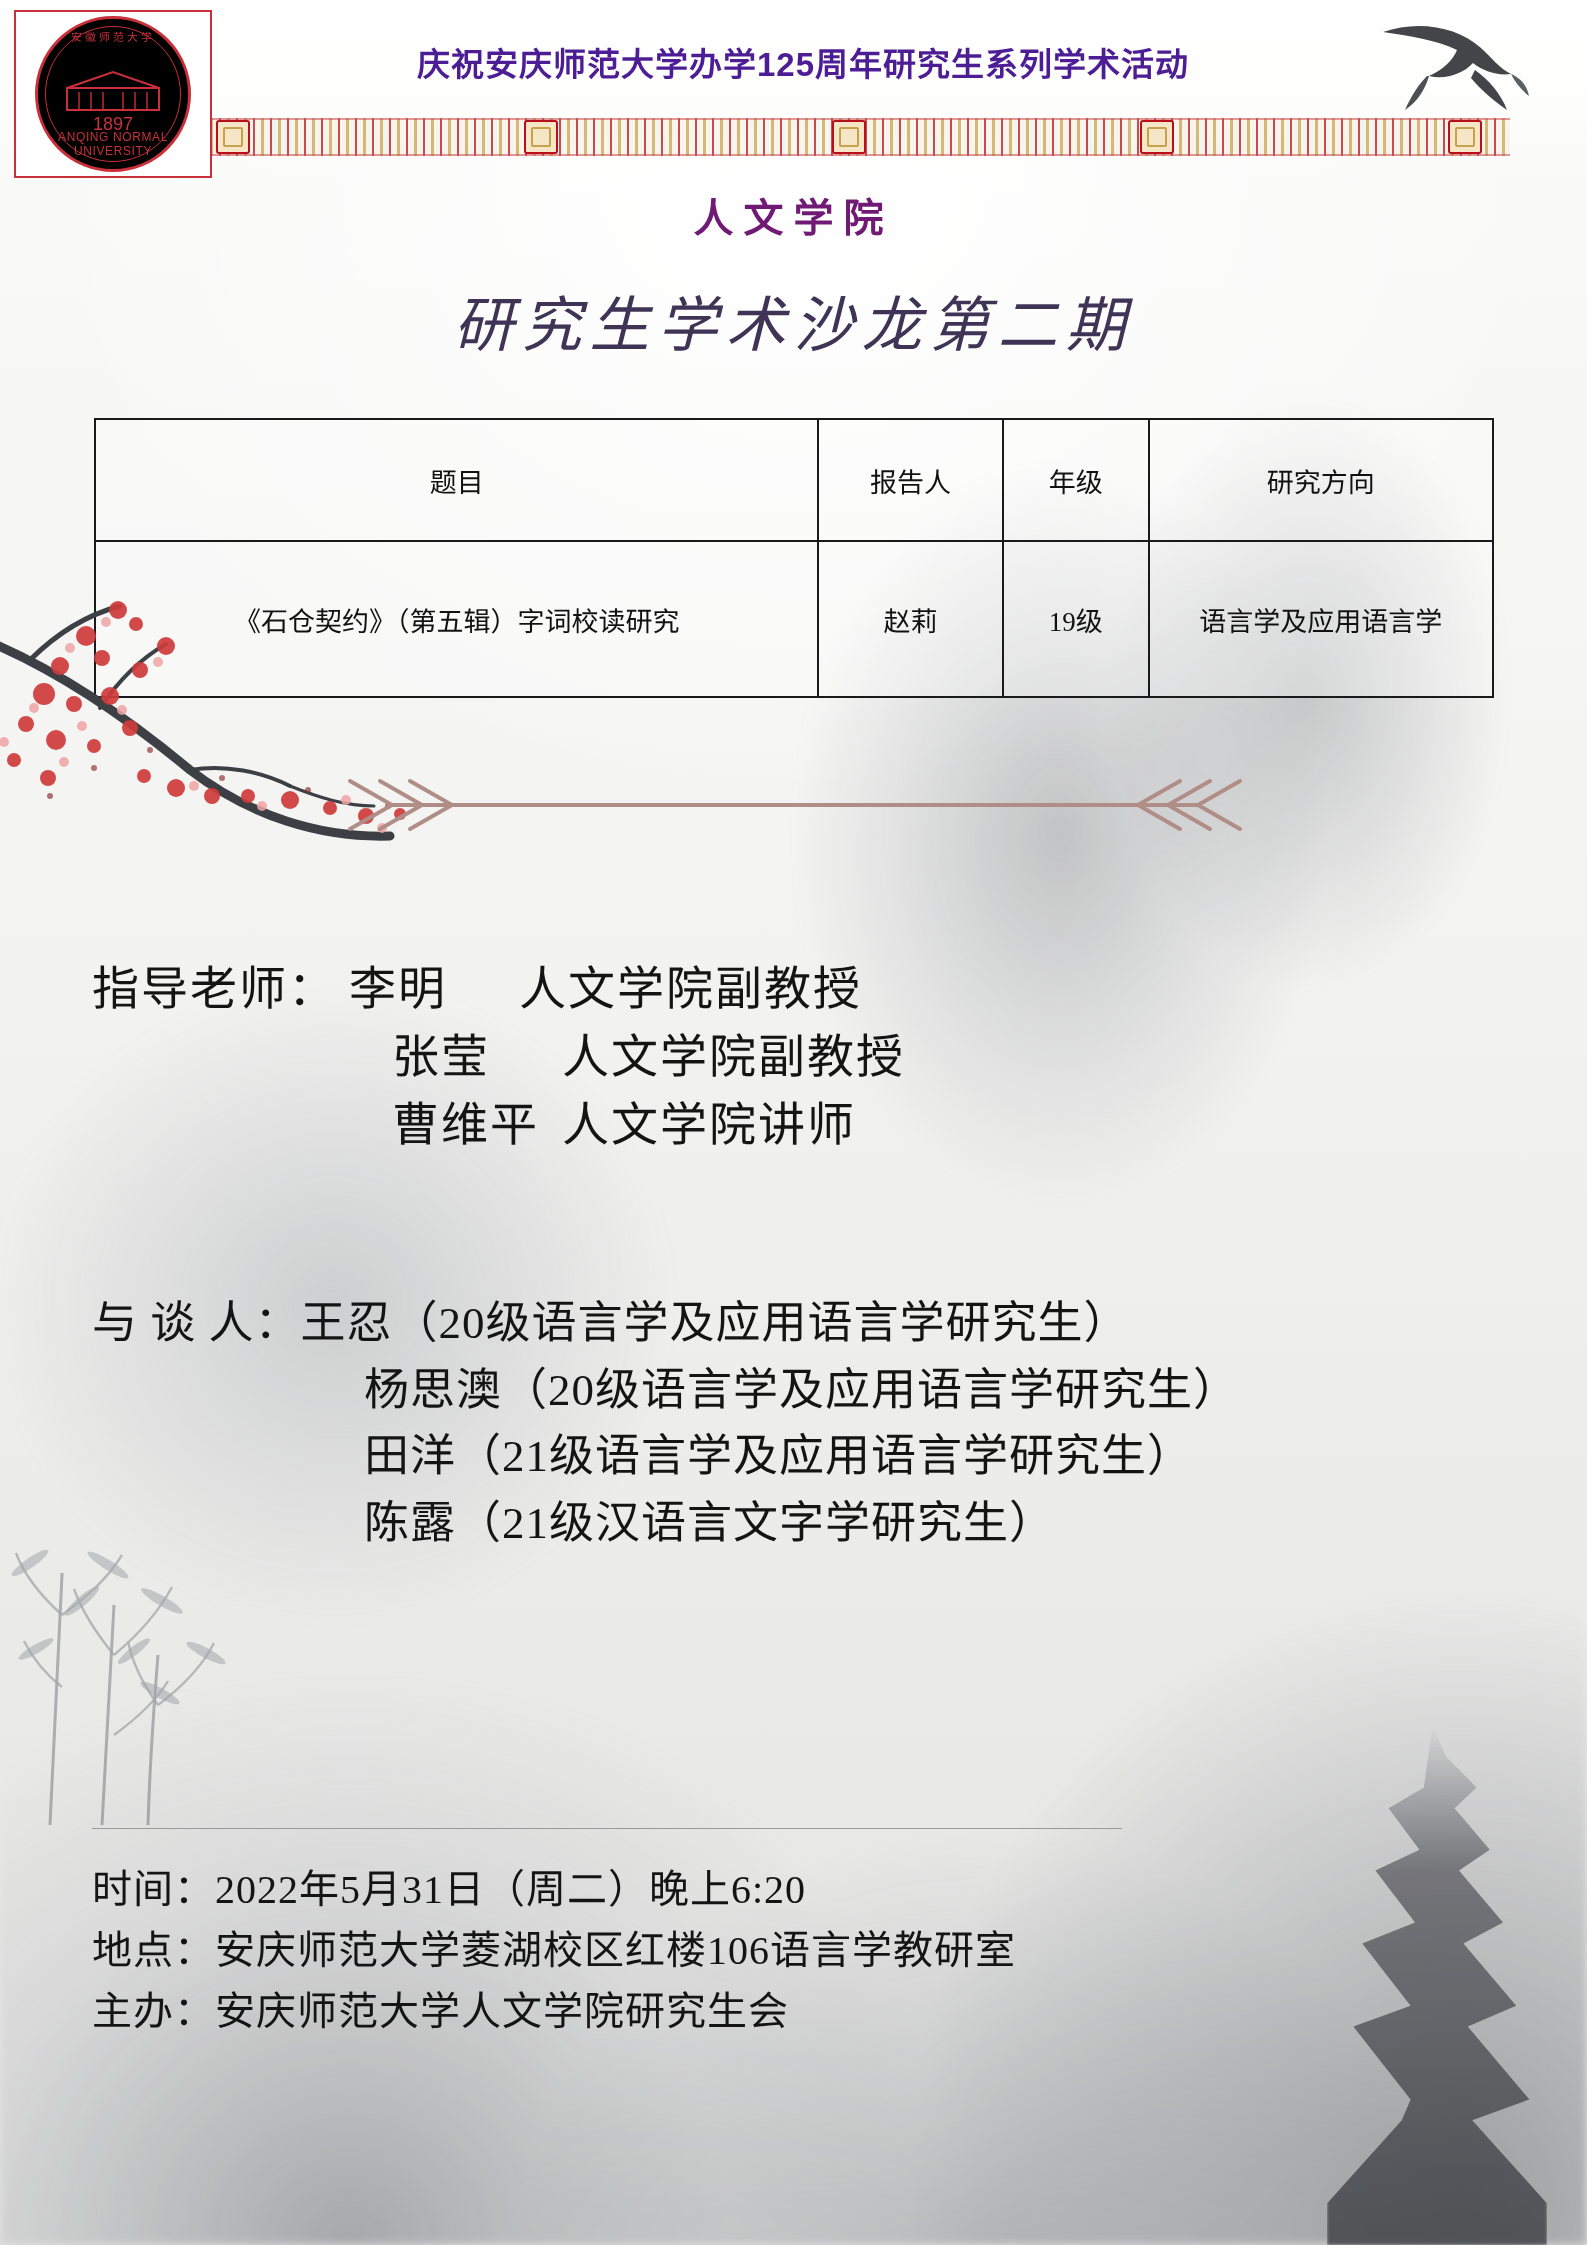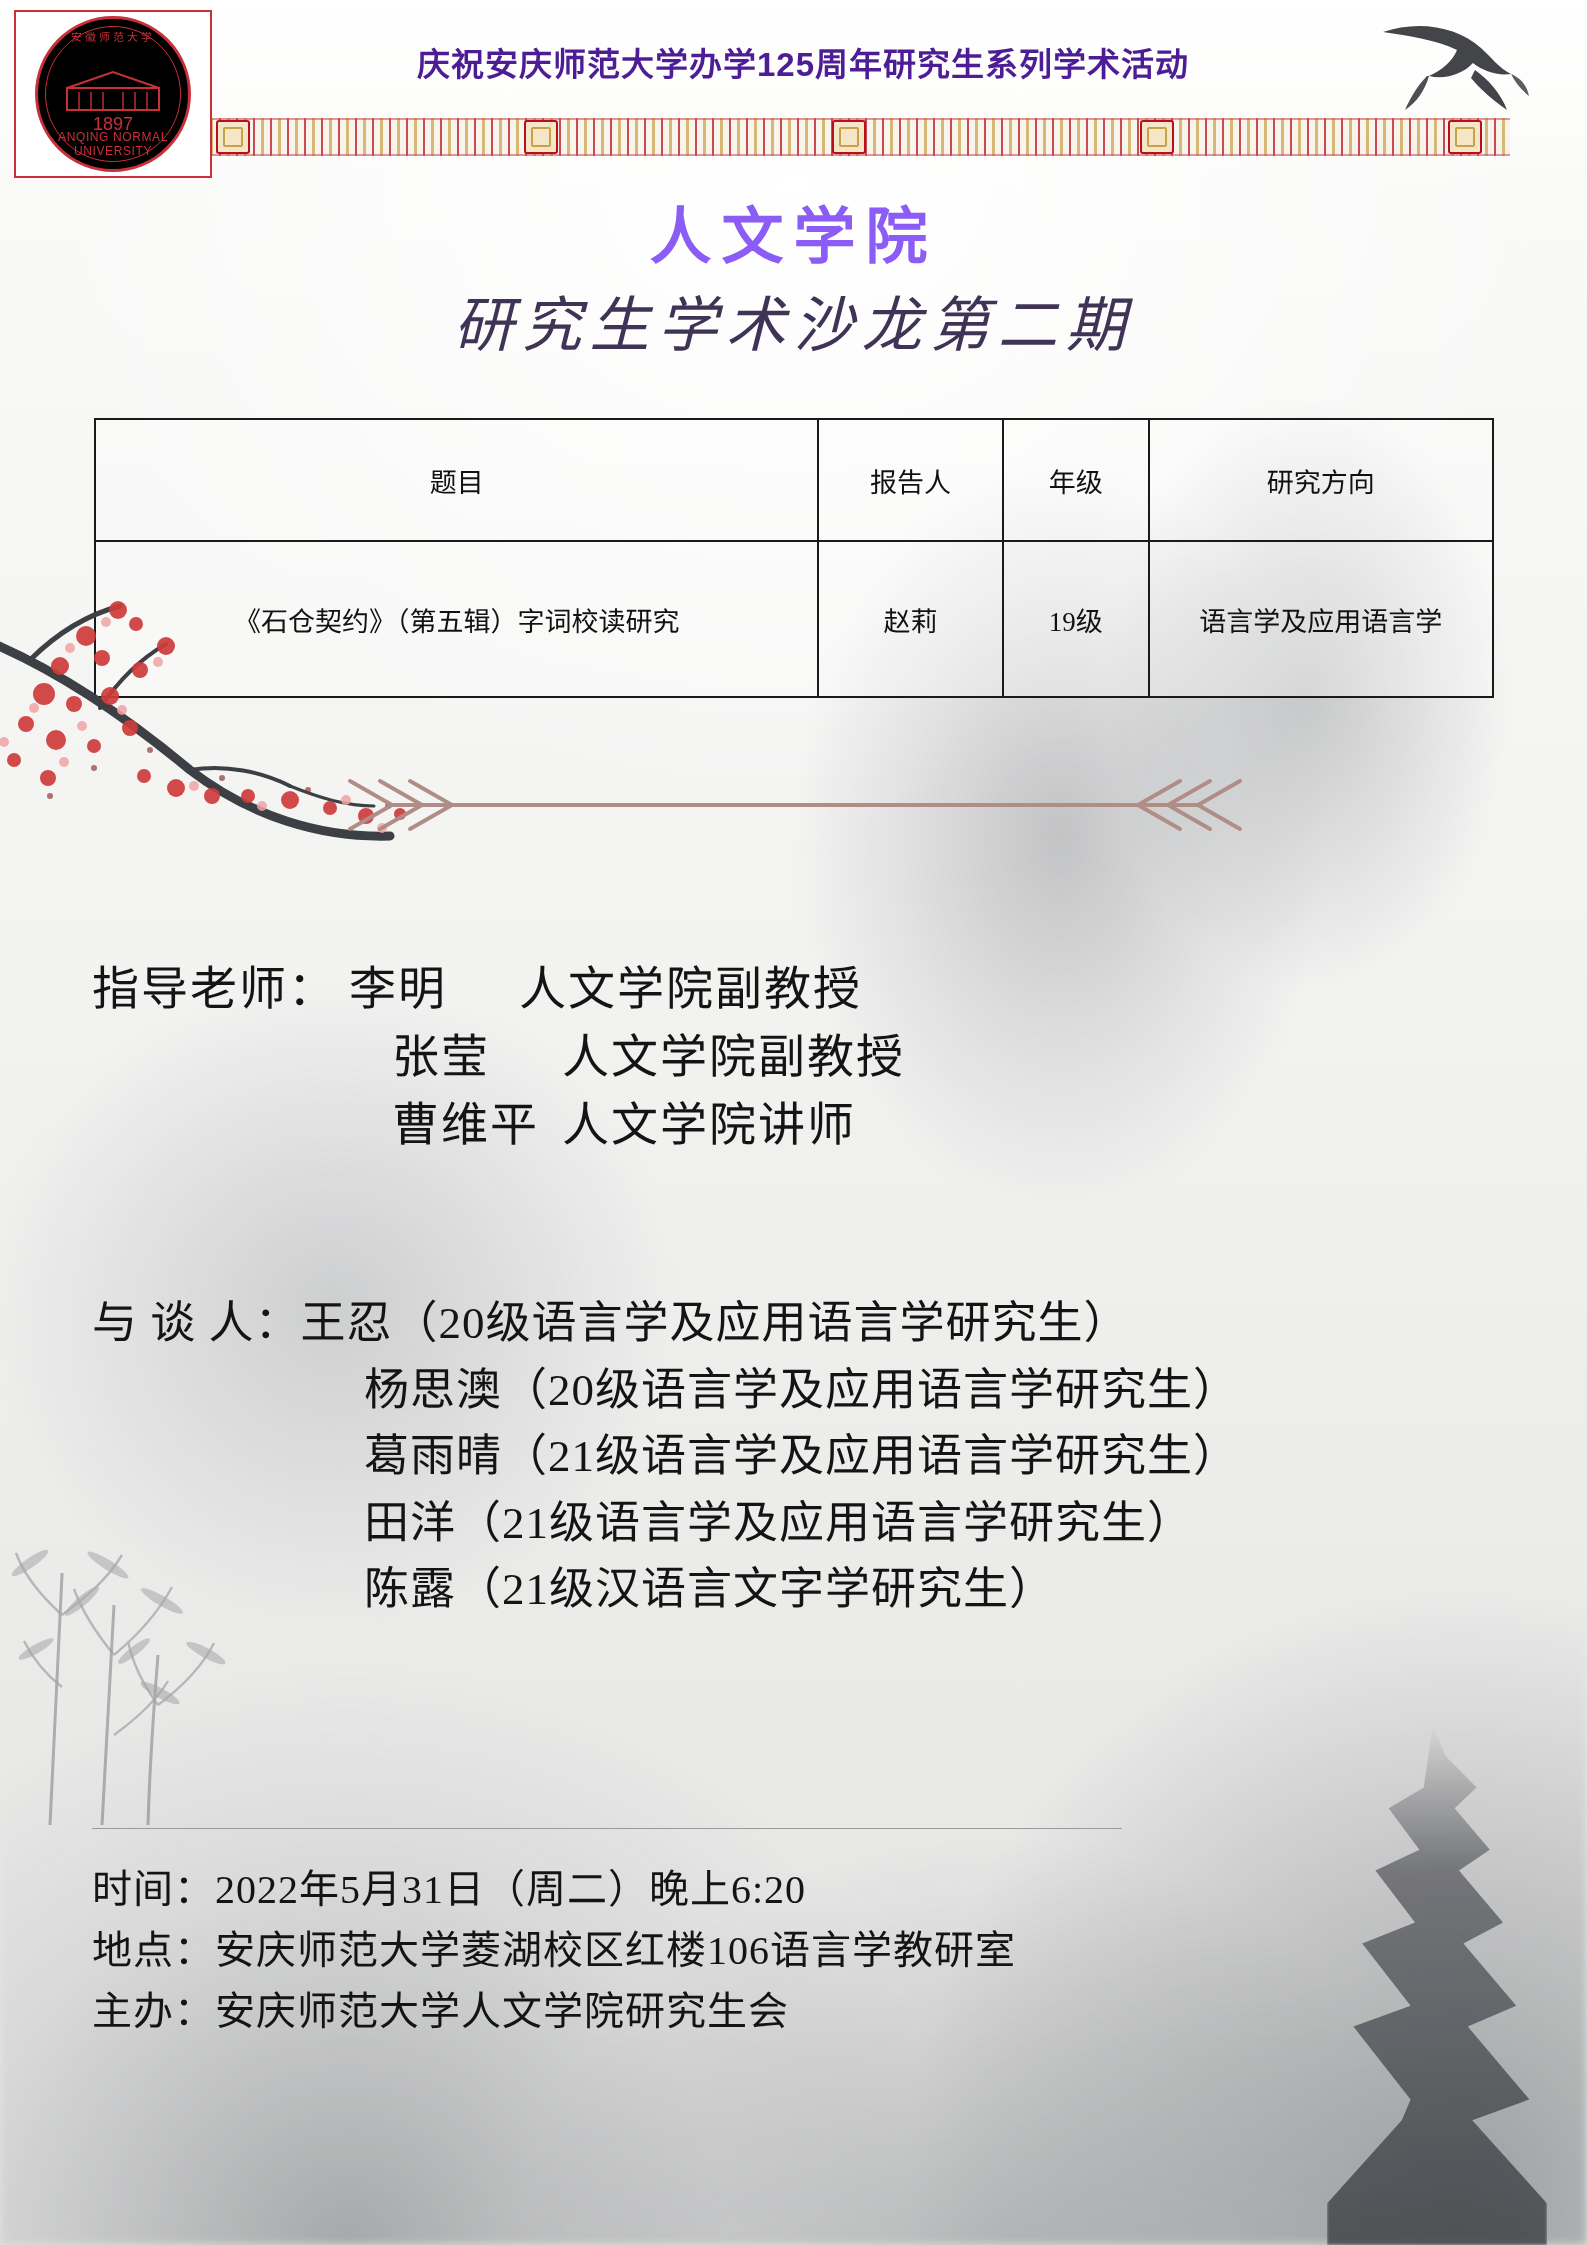--- a/index.html
+++ b/index.html
@@ -185,24 +185,24 @@
     color: #c9303a;
     font-family: "Liberation Sans", sans-serif;
   }
 
   
   .main-title {
     position: absolute;
     left: 0; top: 186px;
     width: 100%;
     text-align: center;
-    font-size: 62px;
+    font-size: 40px;
     font-weight: bold;
     letter-spacing: 10px;
-    color: #8b5cf6;
+    color: #701a75;
     font-family: "Liberation Serif", serif;
   }
   .sub-title {
     position: absolute;
     left: 0; top: 276px;
     width: 100%;
     text-align: center;
     font-size: 60px;
     font-weight: normal;
     letter-spacing: 8px;
@@ -498,23 +498,20 @@
   </div>
 
   <div class="discussants">
     <div class="dis-line">
       <span>与 谈 人：</span><span>王忍（20级语言学及应用语言学研究生）</span>
     </div>
     <div class="dis-line dis-indent">
       <span>杨思澳（20级语言学及应用语言学研究生）</span>
     </div>
     <div class="dis-line dis-indent">
-      <span>葛雨晴（21级语言学及应用语言学研究生）</span>
-    </div>
-    <div class="dis-line dis-indent">
       <span>田洋（21级语言学及应用语言学研究生）</span>
     </div>
     <div class="dis-line dis-indent">
       <span>陈露（21级汉语言文字学研究生）</span>
     </div>
   </div>
 
   <div class="hr-rule"></div>
 
   <div class="footer">

